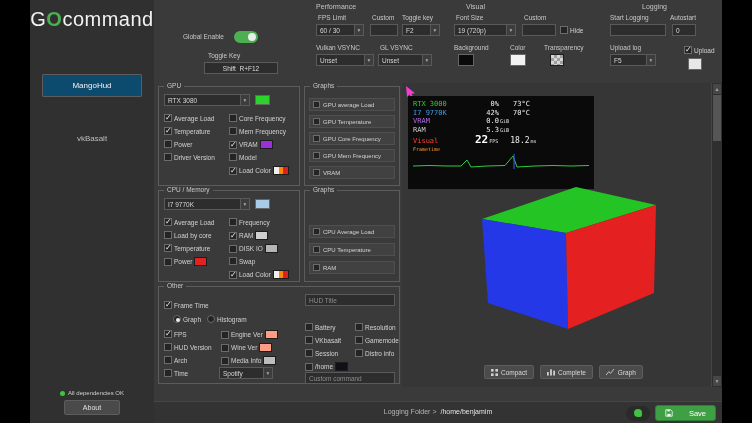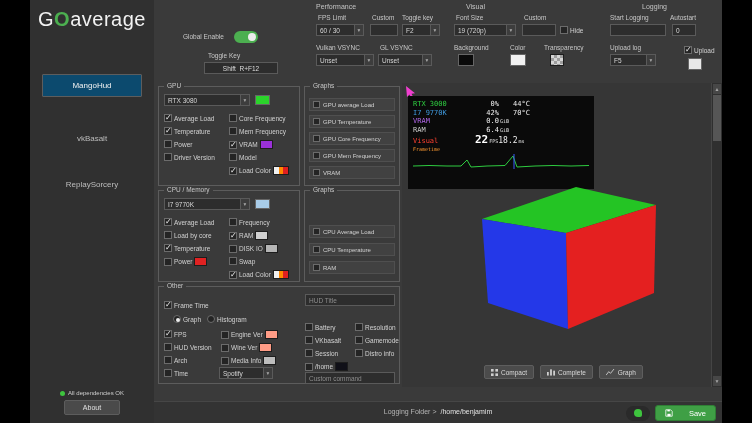--- a/index.html
+++ b/index.html
@@ -53,21 +53,21 @@
 .preview{position:absolute;left:248px;top:83px;width:320px;height:304px;background:#363636}
 .cursor-icon{position:absolute;left:2px;top:2px}
 .hud{position:absolute;left:6px;top:13px;width:186px;height:93px;background:#0a0a0a;padding:4px 5px;font-family:"DejaVu Sans Mono",monospace}
 .hrow{display:flex;align-items:baseline;font-size:7px;line-height:8.5px}
 .hname{width:56px;font-weight:normal}
 .hload{width:30px;text-align:right;color:#f0f0f0}
 .htemp{margin-left:14px;color:#f0f0f0}
 .hunit{font-size:5px;color:#e6e6e6;margin-left:1px}
 .hrow.api{margin-top:1px;align-items:flex-end}
 .fpsbig{font-size:11px;line-height:10px;font-weight:bold;color:#fff;margin-left:6px}
-.ftval{font-size:8px;color:#f0f0f0;}
+.ftval{font-size:8px;color:#f0f0f0;margin-left:12px}
 .ftlabel{font-size:5px;margin-top:1px}
 .hgraph{display:block;margin-top:1px}
 .cube{position:absolute;left:76px;top:98px}
 .pv-buttons{position:absolute;left:82px;bottom:8px;display:flex;gap:6px}
 .pv-btn{height:14px;background:#4b4b4b;border:1px solid #5e5e5e;border-radius:2px;color:#dadada;font-size:6.5px;display:flex;align-items:center;gap:3px;padding:0 6px}
 .scrollbar{position:absolute;right:0;top:0;bottom:0;width:11px;background:#2f2f2f;border-left:1px solid #454545}
 .sb-btn{position:absolute;left:1px;width:8px;height:10px;background:#474747;color:#a5a5a5;font-size:5px;line-height:10px;text-align:center}
 .sb-thumb{position:absolute;left:1px;width:8px;top:12px;height:46px;background:#565656}
 .footer{position:absolute;left:0;right:0;bottom:0;height:22px;background:#333;border-top:1px solid #464646}
 .folder-text{position:absolute;left:0;right:0;top:6px;text-align:center;font-size:7px;color:#b5b5b5}
@@ -80,25 +80,24 @@
 </head>
 <body>
 
 <div class="app">
 
 
   <div class="body-row">
 
     <div class="sidebar">
       <div class="logo">
-        <span>G</span><span class="o">O</span><span>average</span>
+        <span>G</span><span class="o">O</span><span>command</span>
       </div>
       <div class="side-item active" style="top:74px">MangoHud</div>
       <div class="side-item" style="top:128px">vkBasalt</div>
-      <div class="side-item" style="top:174px">ReplaySorcery</div>
       <div class="dep-status">
         <span class="dep-dot"></span>
         <span>All dependencies OK</span>
       </div>
       <div class="about-btn">About</div>
     </div>
 
     <div class="main">
 
       <div class="sec" style="left:0;width:146px">
@@ -394,35 +393,35 @@
       </div>
 
       <div class="preview">
         <svg class="cursor-icon" width="15" height="15" viewBox="0 0 15 15">
           <path d="M2 1 L3 12 L5.5 9.5 L7.5 13.5 L9.5 12.5 L7.5 8.8 L11 8.2 Z" fill="#f03fd0"></path>
         </svg>
         <div class="hud">
           <div class="hrow">
             <span class="hname" style="color: rgb(46, 204, 64);">RTX 3000</span>
             <span class="hload">0%</span>
-            <span class="htemp">44°C</span>
+            <span class="htemp">73°C</span>
           </div>
           <div class="hrow">
             <span class="hname" style="color: rgb(63, 155, 224);">I7 9770K</span>
             <span class="hload">42%</span>
             <span class="htemp">70°C</span>
           </div>
           <div class="hrow">
             <span class="hname" style="color: rgb(176, 102, 232);">VRAM</span>
             <span class="hload">0.0</span>
             <span class="hunit">GiB</span>
           </div>
           <div class="hrow">
             <span class="hname" style="color: rgb(204, 204, 204);">RAM</span>
-            <span class="hload">6.4</span>
+            <span class="hload">5.3</span>
             <span class="hunit">GiB</span>
           </div>
           <div class="hrow api">
             <span class="hname" style="color: rgb(255, 65, 48);">Visual</span>
             <span class="fpsbig">22</span>
             <span class="hunit">FPS</span>
             <span class="ftval">18.2</span>
             <span class="hunit">ms</span>
           </div>
           <div class="ftlabel" style="color: rgb(255, 154, 48);">Frametime</div>

